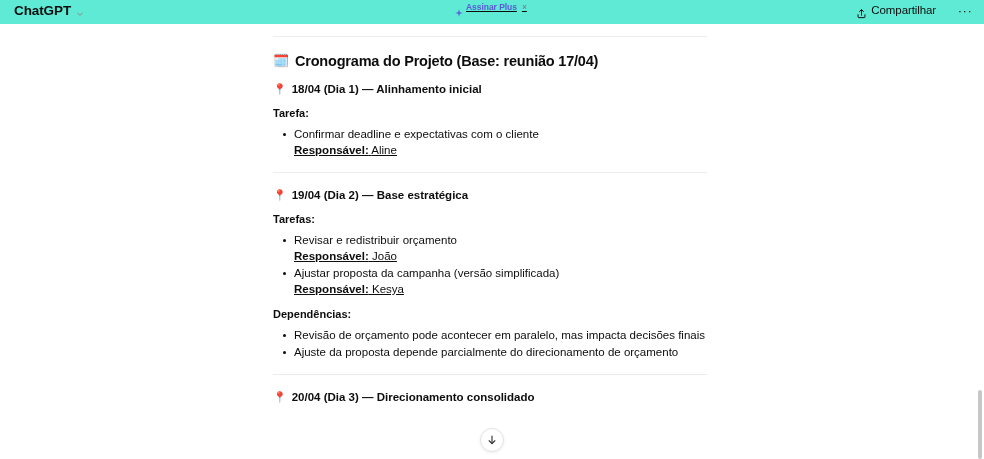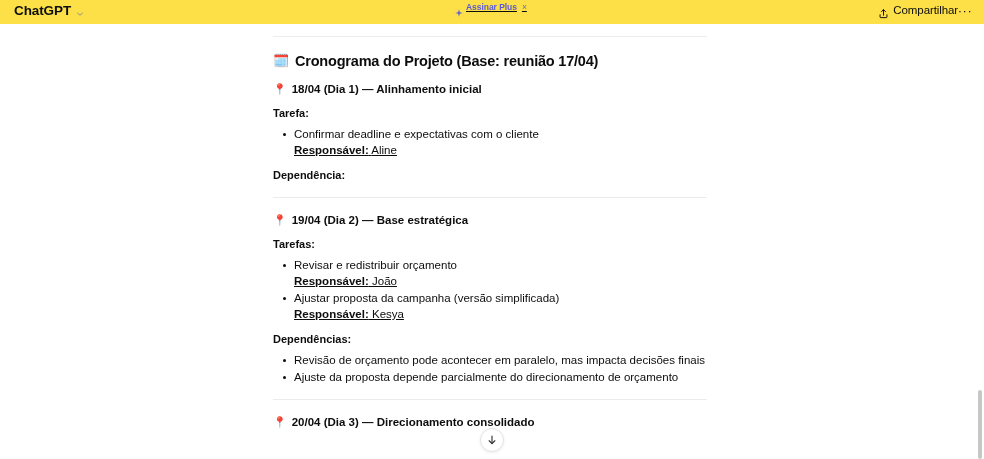--- a/index.html
+++ b/index.html
@@ -10,21 +10,21 @@
     background: #ffffff;
     font-family: "Liberation Sans", sans-serif;
     color: #0d0d0d;
     -webkit-font-smoothing: antialiased;
   }
 
   
   .topbar {
     position: absolute; top: 0; left: 0;
     width: 984px; height: 24px;
-    background: #fde047;
+    background: #5eead4;
     z-index: 40;
   }
   .brand {
     position: absolute; left: 10px; top: 0px;
     display: flex; align-items: center; gap: 4px;
     height: 20px;
     padding: 0 4px;
     border-radius: 6px;
     cursor: pointer;
   }
@@ -40,21 +40,21 @@
     height: 12px;
     white-space: nowrap;
     cursor: pointer;
     text-decoration: underline;
   }
   .plus-pill .spark { width: 8px; height: 8px; display:block; color: #5a5ad6; }
   .plus-label { font-size: 8.5px; font-weight: 600; color: #5a5ad6; letter-spacing: -0.05px; }
   .plus-x { font-size: 8.5px; color: #6f6f8f; margin-left: 2px; line-height:1; }
 
   .share-btn {
-    position: absolute; right: 22px; top: 0px;
+    position: absolute; right: 44px; top: 0px;
     display: flex; align-items: center; gap: 4px;
     height: 20px; padding: 0 4px; border-radius: 6px;
     cursor: pointer;
   }
   .share-btn .up { width: 11px; height: 11px; display:block; color:#0d0d0d; }
   .share-label { font-size: 11.5px; color: #0d0d0d; font-weight: 400; letter-spacing:-0.1px; }
   .dots-btn {
     position: absolute; right: 8px; top: 0px;
     width: 22px; height: 20px;
     display:flex; align-items:center; justify-content:center;
@@ -229,21 +229,20 @@
         <span class="emoji">📍</span>
         <span>18/04 (Dia 1) — Alinhamento inicial</span>
       </h3>
       <p class="sublabel">Tarefa:</p>
       <ul class="items">
         <li>
           <span>Confirmar deadline e expectativas com o cliente</span>
           <span class="owner"><b>Responsável:</b> <span>Aline</span></span>
         </li>
       </ul>
-      <p class="sublabel">Dependência:</p>
     </div>
 
     <hr class="rule">
 
     <div class="section">
       <h3 class="day">
         <span class="emoji">📍</span>
         <span>19/04 (Dia 2) — Base estratégica</span>
       </h3>
       <p class="sublabel">Tarefas:</p>

